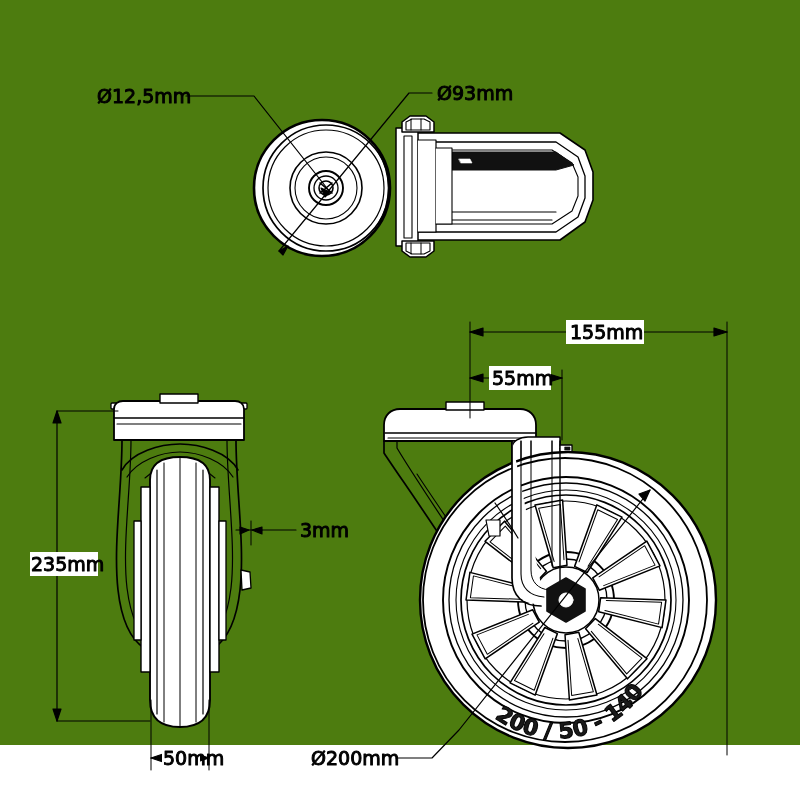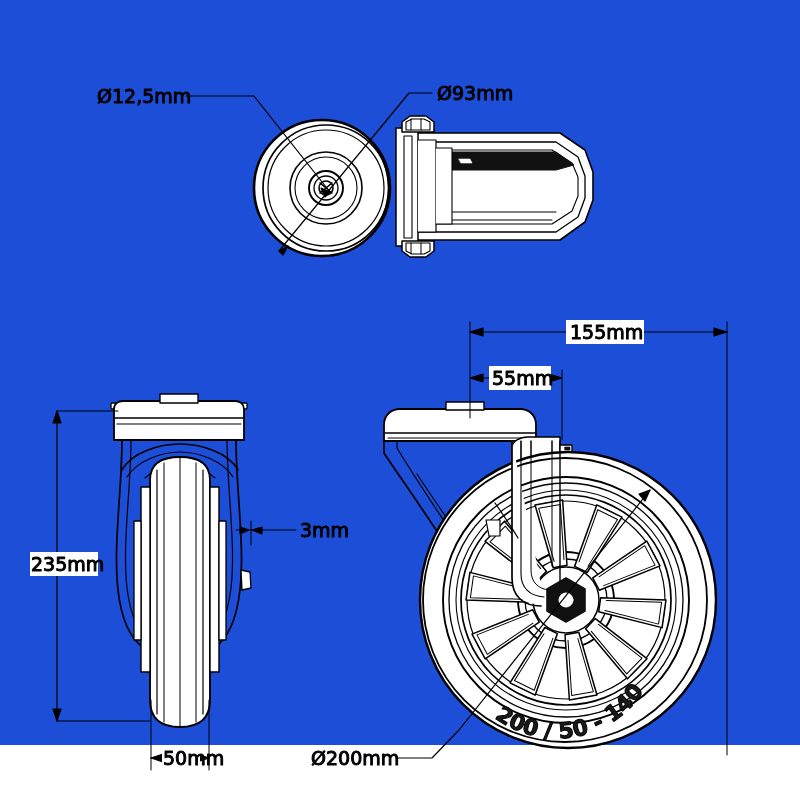--- a/index.html
+++ b/index.html
@@ -1,21 +1,21 @@
 <!DOCTYPE html>
 <html><head>
 <meta charset="utf-8">
 <style>
   html,body{margin:0;padding:0;background:#ffffff;}
   body{
     width:800px;height:800px;overflow:hidden;
     font-family:"DejaVu Sans","Liberation Sans",sans-serif;
     color:#000;
   }
-  #sheet{position:relative;width:800px;height:745px;background:#1d4ed8;}
+  #sheet{position:relative;width:800px;height:745px;background:#4d7c0f;}
   svg{display:block;}
   .dimtext{
     font-family:"DejaVu Sans","Liberation Sans",sans-serif;
     font-size:19px;
     fill:#000;
     dominant-baseline:middle;
   }
   .tiretext{
     font-family:"DejaVu Sans","Liberation Sans",sans-serif;
     font-size:22px;

